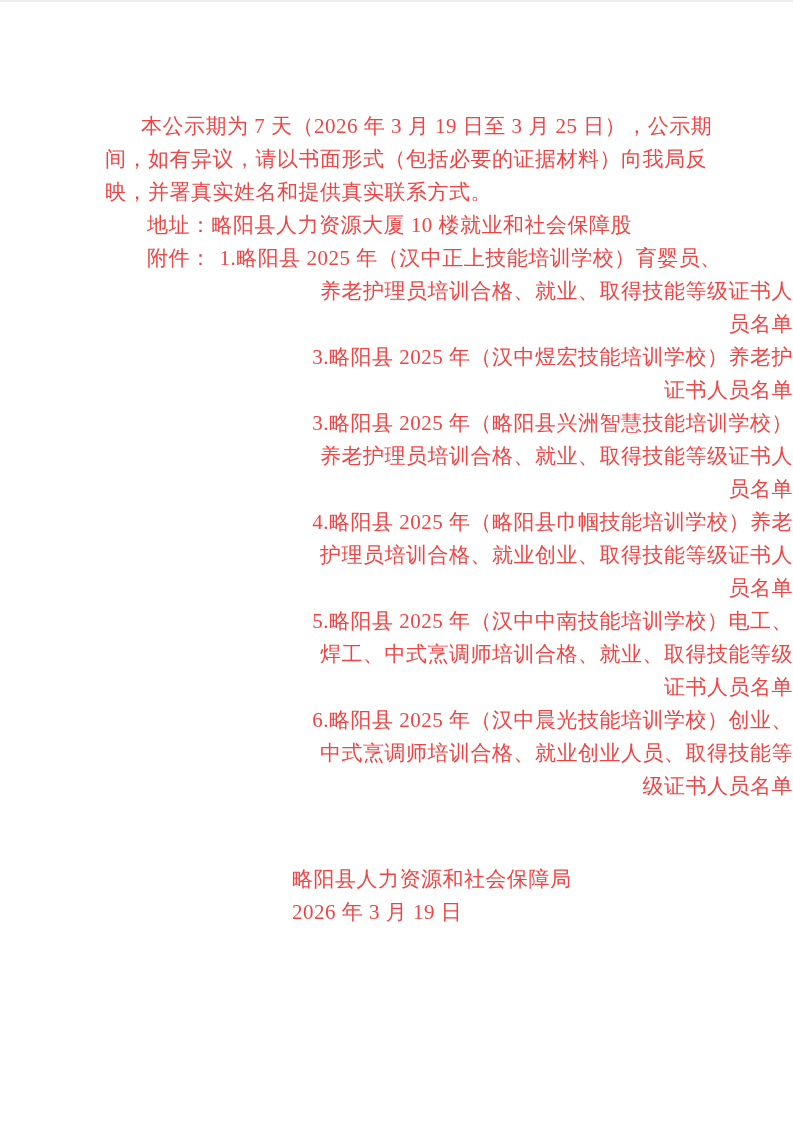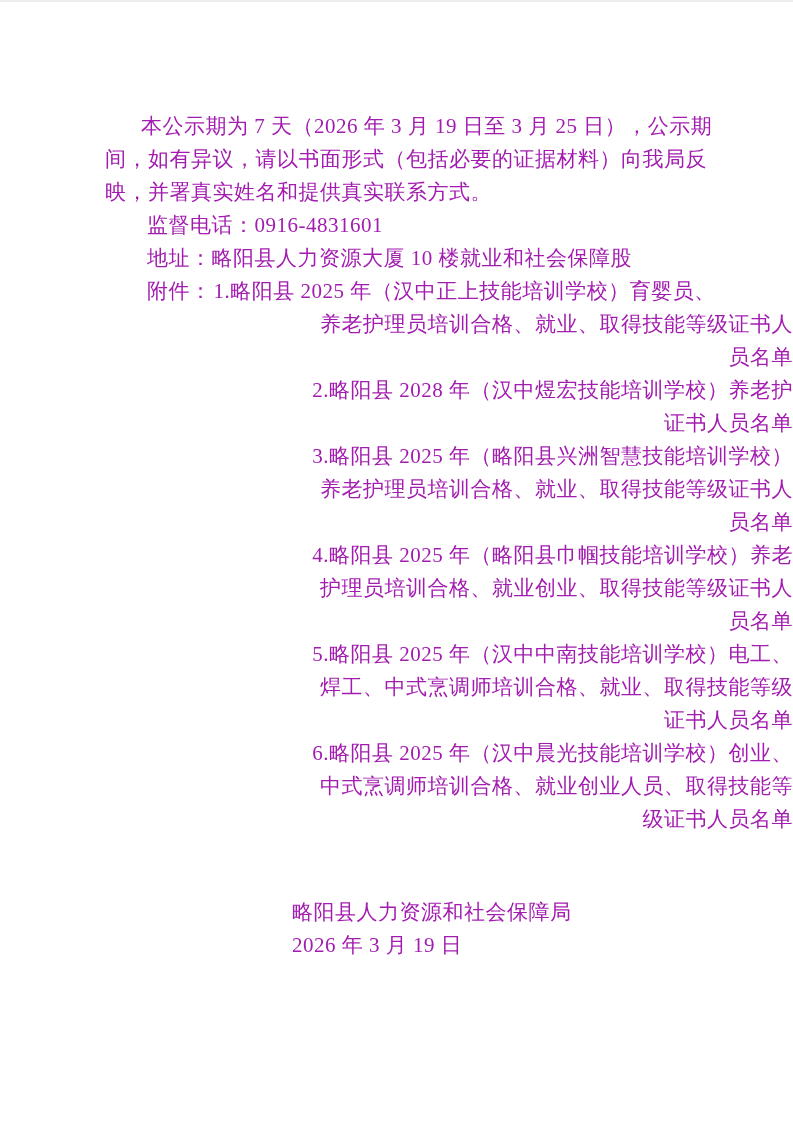--- a/index.html
+++ b/index.html
@@ -9,21 +9,21 @@
   }
   .doc {
     position: relative;
     width: 793px;
     height: 1122px;
     background: #ffffff;
     border-top: 2px solid #ededed;
     box-sizing: border-box;
     overflow: hidden;
     font-family: "Liberation Serif", "DejaVu Serif", serif;
-    color: #a21caf;
+    color: #ef4444;
   }
   .body-text {
     padding-top: 108px;
   }
   .line {
     padding-left: 105px;
     font-size: 21px;
     line-height: 33px;
     white-space: nowrap;
     letter-spacing: 0.5px;
@@ -32,49 +32,48 @@
     padding-left: 141px;
   }
   .line.indent2 {
     padding-left: 147px;
   }
   .line.attach {
     padding-left: 211px;
     text-align: right;
   }
   .attach-label {
-    margin-right: 2px;
+    margin-right: 8px;
   }
   .footer {
     margin-top: 60px;
     margin-left: 292px;
     width: 400px;
   }
   .footer .line {
     padding-left: 0;
   }
 </style>
 </head>
 <body>
 
 <div class="doc">
   <div class="body-text">
 
     <div class="line para-first">本公示期为 7 天（2026 年 3 月 19 日至 3 月 25 日），公示期</div>
     <div class="line">间，如有异议，请以书面形式（包括必要的证据材料）向我局反</div>
     <div class="line">映，并署真实姓名和提供真实联系方式。</div>
 
-    <div class="line indent2">监督电话：0916-4831601</div>
     <div class="line indent2">地址：略阳县人力资源大厦 10 楼就业和社会保障股</div>
 
     <div class="line indent2"><span class="attach-label">附件：</span><span>1.略阳县 2025 年（汉中正上技能培训学校）育婴员、</span></div>
     <div class="line attach">养老护理员培训合格、就业、取得技能等级证书人</div>
     <div class="line attach">员名单</div>
 
-    <div class="line attach">2.略阳县 2028 年（汉中煜宏技能培训学校）养老护</div>
+    <div class="line attach">3.略阳县 2025 年（汉中煜宏技能培训学校）养老护</div>
     <div class="line attach">证书人员名单</div>
 
     <div class="line attach">3.略阳县 2025 年（略阳县兴洲智慧技能培训学校）</div>
     <div class="line attach">养老护理员培训合格、就业、取得技能等级证书人</div>
     <div class="line attach">员名单</div>
 
     <div class="line attach">4.略阳县 2025 年（略阳县巾帼技能培训学校）养老</div>
     <div class="line attach">护理员培训合格、就业创业、取得技能等级证书人</div>
     <div class="line attach">员名单</div>
 

